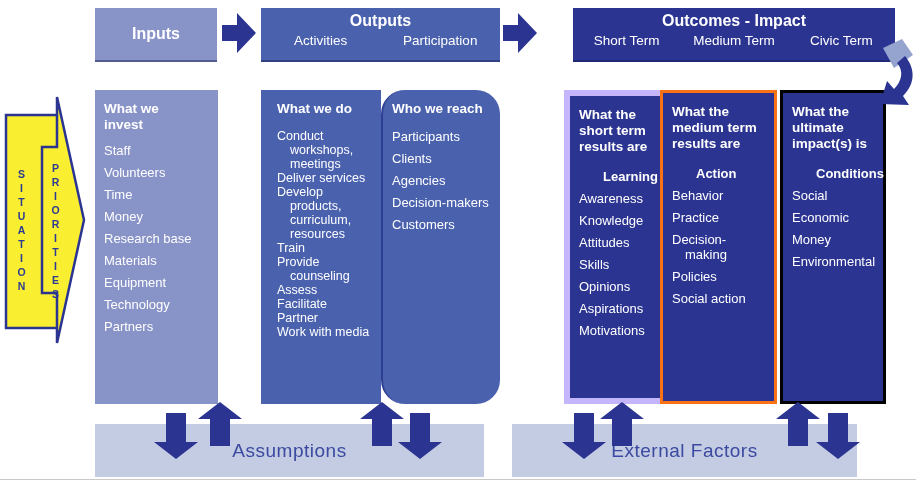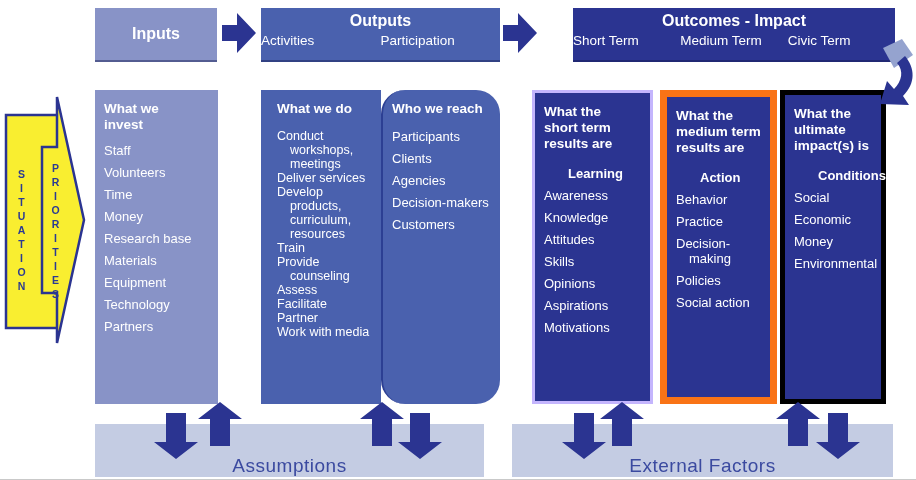--- a/index.html
+++ b/index.html
@@ -15,49 +15,49 @@
   
   .banner{position:absolute;top:8px;height:54px;color:#fff;
           border-bottom:2px solid rgba(20,26,80,.45);}
   .banner.inputs{left:95px;width:122px;background:var(--light);
                  display:flex;align-items:center;justify-content:center;
                  font-weight:bold;font-size:16px;}
   .banner.outputs{left:261px;width:239px;background:var(--medium);}
   .banner.outcomes{left:536px;width:322px;background:var(--dark);margin-left:37px;}
   .banner .title{text-align:center;font-weight:bold;font-size:16px;padding-top:4px;}
   .banner .subs{display:flex;margin-top:3px;}
-  .banner .subs span{flex:1;font-size:13.5px;}
+  .banner .subs span{flex:1;text-align:center;font-size:13.5px;}
 
   .flow-arrow{position:absolute;top:13px;width:34px;height:40px;}
 
   
   .col{position:absolute;top:90px;height:314px;color:#fff;font-size:13px;
        padding:11px 6px 8px 9px;}
   .col .hdr{font-weight:bold;font-size:13.5px;line-height:16px;}
   .col .item{line-height:15px;margin-bottom:7px;}
   .col1{left:95px;width:123px;background:var(--light);}
   .col1 .hdr{max-width:80px;margin-bottom:10px;}
   .col2{left:261px;width:120px;background:var(--medium);font-size:12.5px;padding-left:16px;}
   .col2 .hdr{margin-bottom:12px;}
   .col2 .item{line-height:14px;margin-bottom:0;}
   .col3{left:381px;width:119px;background:var(--medium);border-left:2px solid #2c3f93;border-radius:24px;}
   .col3 .hdr{margin-bottom:12px;}
-  .col4{left:532px;width:121px;background:var(--dark);border:3px solid #c4b5fd;}
-  .col5{left:660px;width:117px;background:var(--dark);border:7px solid #f97316;}
-  .col6{left:780px;width:106px;background:var(--dark);border:5px solid #000000;padding-right:2px;}
+  .col4{left:564px;width:121px;background:var(--dark);border:6px solid #c4b5fd;}
+  .col5{left:660px;width:117px;background:var(--dark);border:3px solid #f97316;}
+  .col6{left:780px;width:106px;background:var(--dark);border:3px solid #000000;padding-right:2px;}
   .col4 .hdr,.col5 .hdr,.col6 .hdr{max-width:88px;margin-bottom:14px;}
   .hang .item{padding-left:13px;text-indent:-13px;}
   .indent-first .item:first-child{padding-left:24px;text-indent:0;font-weight:bold;}
 
   
   .bar{position:absolute;top:424px;height:53px;background:var(--bar);
-       display:flex;align-items:flex-end;justify-content:center;
+       display:flex;align-items:center;justify-content:center;
        color:#3b4aa0;font-size:19px;letter-spacing:.5px;}
   .bar.assumptions{left:95px;width:389px;}
-  .bar.external{left:512px;width:381px;}
+  .bar.external{left:512px;width:345px;}
 
   .v-arrow{position:absolute;z-index:3;}
 
   
   #left-shapes{position:absolute;left:0;top:88px;}
   .v-label{position:absolute;writing-mode:vertical-rl;text-orientation:upright;
            color:#2b3a94;font-weight:bold;font-size:10.5px;letter-spacing:2px;
            line-height:1;z-index:2;}
   #situation-label{left:16px;top:168px;}
   #priorities-label{left:50px;top:162px;}

